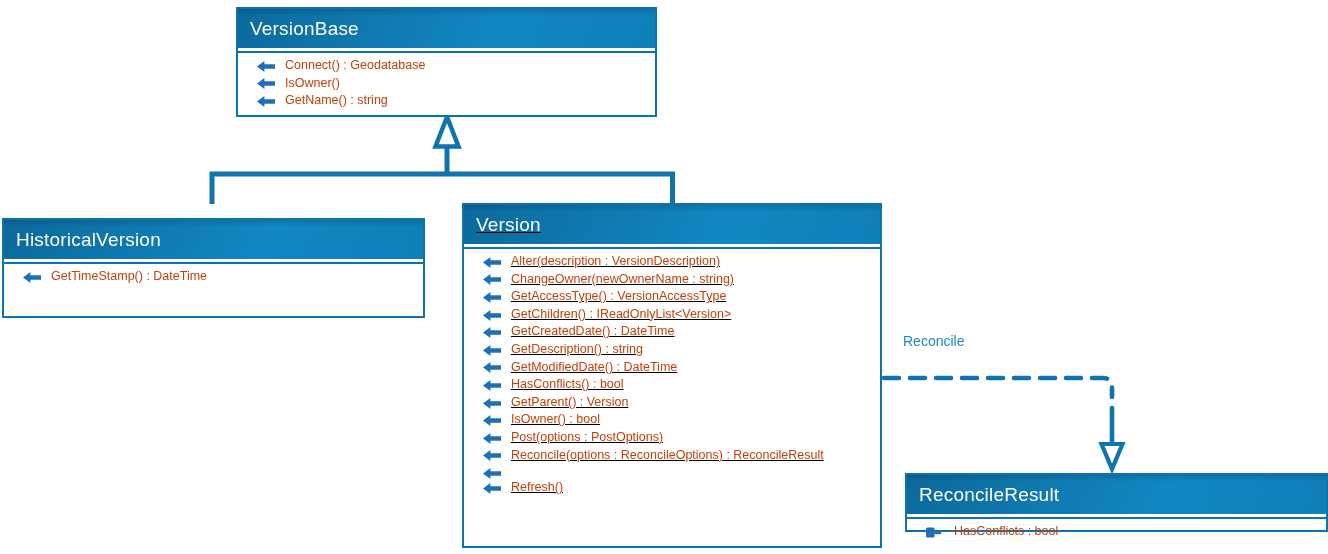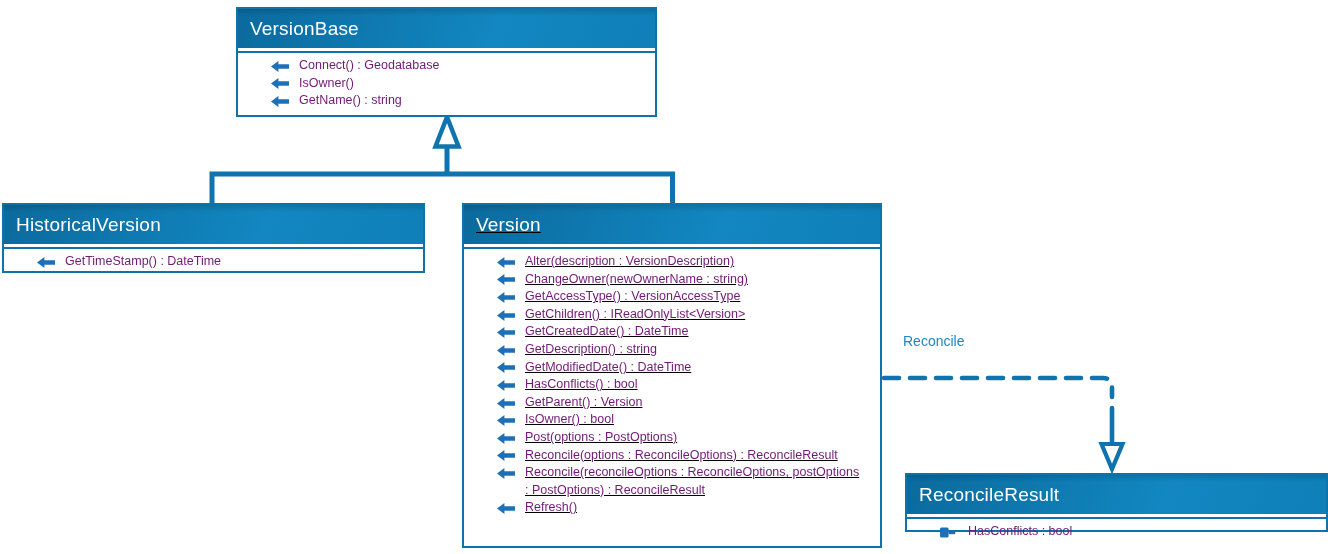--- a/index.html
+++ b/index.html
@@ -43,33 +43,32 @@
   }
   .class-body {
     border-top: 2px solid #0e72ab;
     padding: 4px 4px 0 0;
   }
   .member-row {
     display: flex;
     align-items: flex-start;
     font-size: 12.5px;
     line-height: 17.6px;
-    color: #701a75;
-    margin-left: 14px;
+    color: #c2410c;
   }
   .member-icon {
     flex: 0 0 18px;
     margin: 3.8px 10px 0 19px;
     display: inline-flex;
   }
   .member-icon svg { display: block; }
   .member-text { white-space: pre-wrap; }
 
   #box-versionbase      { left: 236px; top: 7px;   width: 421px; height: 110px; }
-  #box-historicalversion{ left: 2px;   top: 203px; width: 423px; height: 70px;  }
+  #box-historicalversion{ left: 2px;   top: 218px; width: 423px; height: 100px;  }
   #box-version          { left: 462px; top: 203px; width: 420px; height: 345px; text-decoration: underline; }
   #box-reconcileresult  { left: 905px; top: 473px; width: 423px; height: 59px;  }
 
   .assoc-label {
     position: absolute;
     left: 903px;
     top: 333px;
     font-size: 14px;
     color: #1e87c6;
   }
@@ -242,22 +241,20 @@
             </svg>
           </span>
           <span class="member-text">Reconcile(options : ReconcileOptions) : ReconcileResult</span>
         </div>
         <div class="member-row">
           <span class="member-icon">
             <svg width="18" height="11" viewBox="0 0 18 11">
               <path fill="#1e70b6" d="M0 5.5 L7.4 0 L7.4 3.2 L18 3.2 L18 7.8 L7.4 7.8 L7.4 11 Z"></path>
             </svg>
           </span>
-          <span class="member-text">Reconcile(reconcileOptions : ReconcileOptions, postOptions
-: PostOptions) : ReconcileResult</span>
         </div>
         <div class="member-row">
           <span class="member-icon">
             <svg width="18" height="11" viewBox="0 0 18 11">
               <path fill="#1e70b6" d="M0 5.5 L7.4 0 L7.4 3.2 L18 3.2 L18 7.8 L7.4 7.8 L7.4 11 Z"></path>
             </svg>
           </span>
           <span class="member-text">Refresh()</span>
         </div>
       </div>

